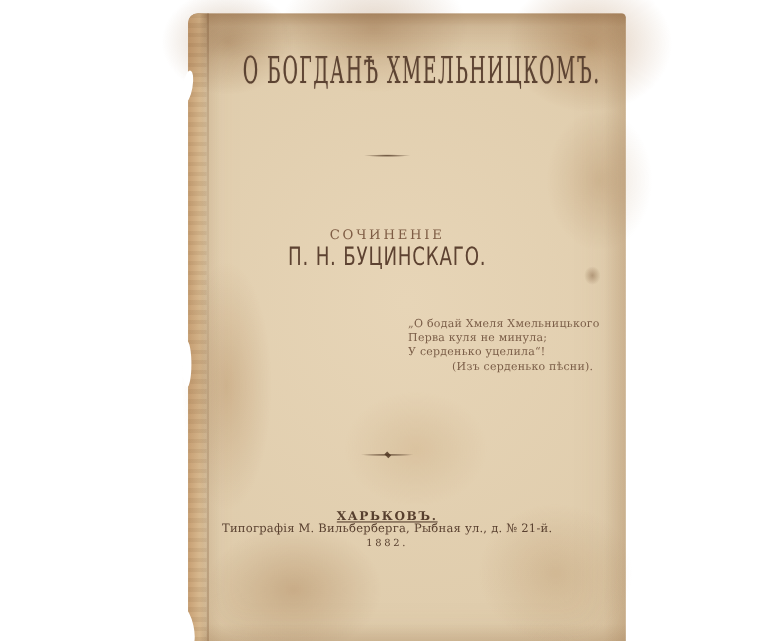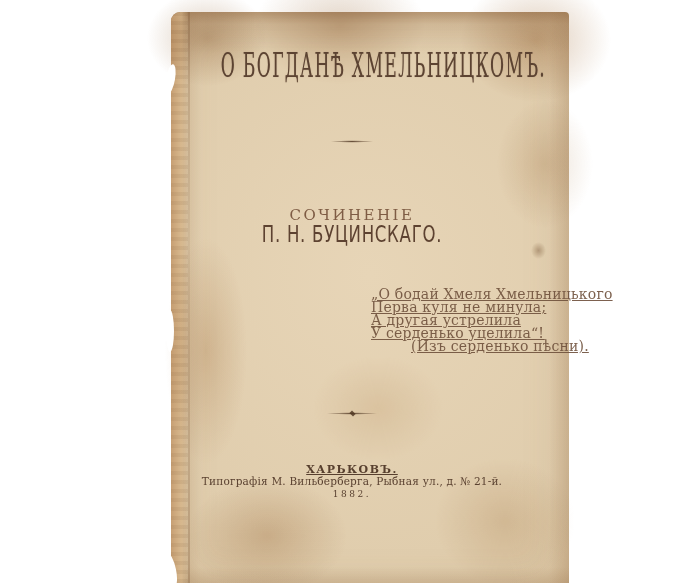--- a/index.html
+++ b/index.html
@@ -68,32 +68,32 @@
   }
   .rule{position:absolute;left:50%;height:3px;}
   .rule-1{top:128px;width:54px;margin-left:-27px;
     background:radial-gradient(50% 50% at 50% 50%, rgba(80,55,35,.85), rgba(80,55,35,.30) 55%, rgba(80,55,35,0) 78%);}
   .rule-2{top:400px;width:64px;margin-left:-32px;
     background:radial-gradient(50% 50% at 50% 50%, rgba(80,55,35,.85), rgba(80,55,35,.30) 55%, rgba(80,55,35,0) 78%);}
   .diamond{position:absolute;left:50%;top:50%;width:5px;height:5px;margin:-2.5px 0 0 -2.5px;
     background:rgba(80,55,35,.85);transform:rotate(45deg) scale(1,.72);}
 
   .section{
-    top:194px;font-size:15px;letter-spacing:2.5px;color:#7e5c44;
+    top:194px;font-size:12px;letter-spacing:2.5px;color:#7e5c44;
   }
   .author{
     top:209px;font-family:"DejaVu Sans","Liberation Sans",sans-serif;
     font-size:23px;letter-spacing:1px;color:#5d4231;
     transform:scale(.72,1);transform-origin:50% 0;
   }
 
   .epigraph{
     position:absolute;left:218px;top:276px;
-    font-size:14px;line-height:13px;color:#6f513c;opacity:.9;
-    white-space:nowrap;letter-spacing:.2px;text-decoration:underline;
+    font-size:10px;line-height:13px;color:#6f513c;opacity:.9;
+    white-space:nowrap;letter-spacing:.2px;
   }
   .ep-source{padding-left:40px;}
 
   .imprint-city{top:451px;font-size:11px;font-weight:bold;letter-spacing:1.5px;color:#573f2e;text-decoration:underline;}
   .imprint-printer{top:463px;font-size:10.5px;letter-spacing:.2px;color:#5a4130;}
   .imprint-year{top:477px;font-size:9px;font-weight:normal;letter-spacing:2.5px;color:#573f2e;}
 </style>
 </head>
 <body>
 
@@ -123,21 +123,20 @@
       <h1 class="centered title">О БОГДАНѢ ХМЕЛЬНИЦКОМЪ.</h1>
 
       <div class="rule rule-1"></div>
 
       <div class="centered section">СОЧИНЕНІЕ</div>
       <div class="centered author">П. Н. БУЦИНСКАГО.</div>
 
       <div class="epigraph">
         <div class="ep-line">„О бодай Хмеля Хмельницького</div>
         <div class="ep-line">Перва куля не минула;</div>
-        <div class="ep-line">А другая устрелила</div>
         <div class="ep-line">У серденько уцелила“!</div>
         <div class="ep-source">(Изъ серденько пѣсни).</div>
       </div>
 
       <div class="rule rule-2">
         <span class="diamond"></span>
       </div>
 
       <div class="centered imprint-city">ХАРЬКОВЪ.</div>
       <div class="centered imprint-printer">Типографія М. Вильберберга, Рыбная ул., д. № 21-й.</div>

